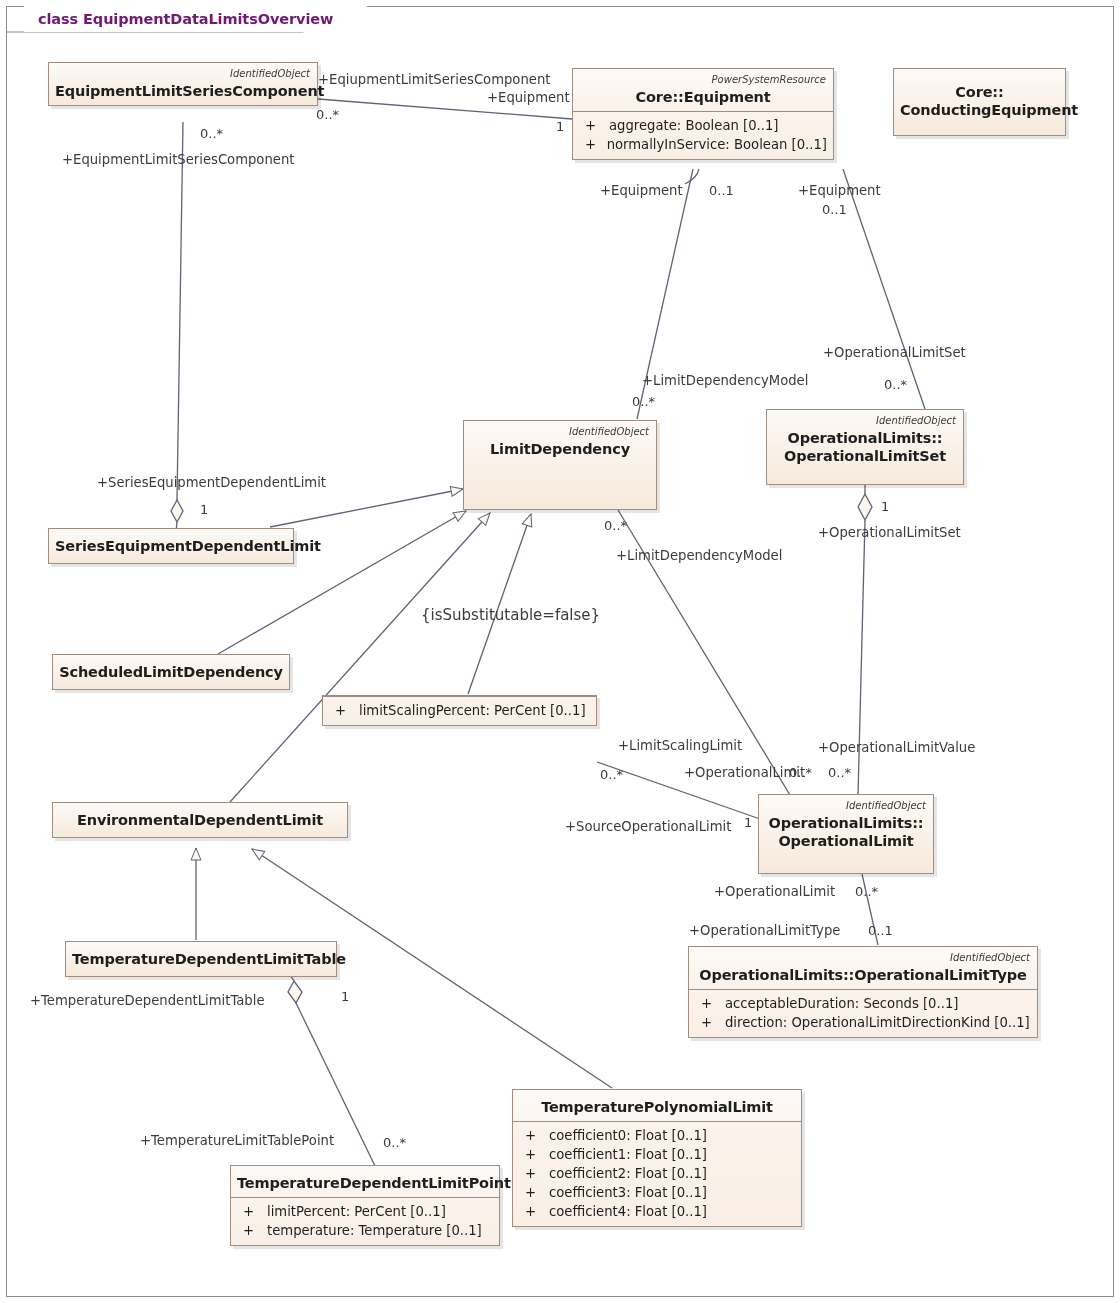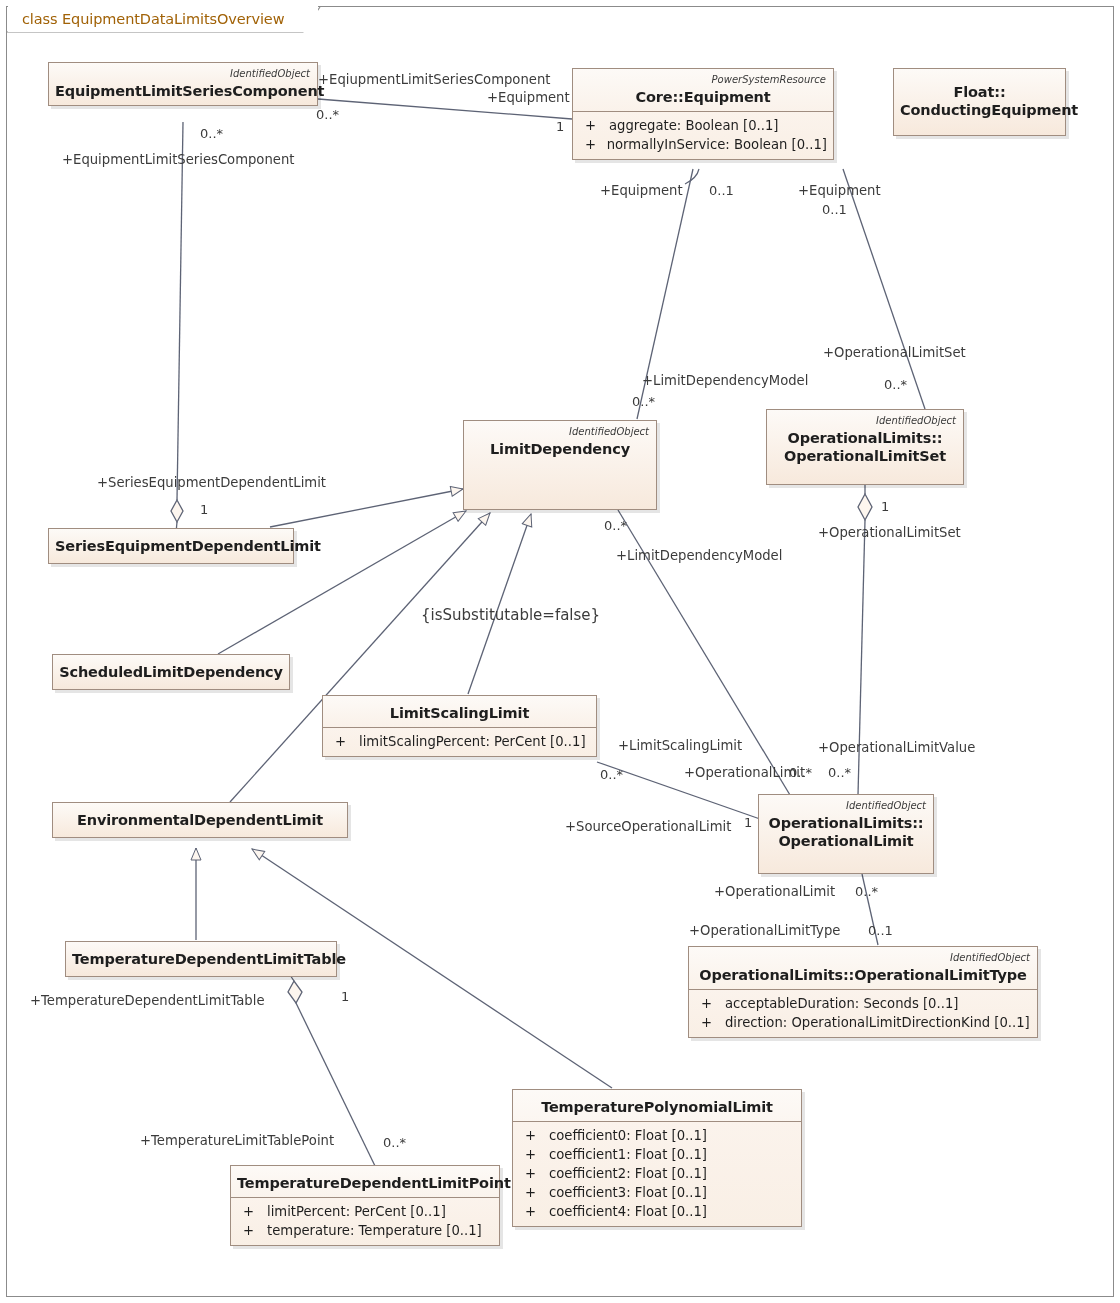--- a/index.html
+++ b/index.html
@@ -27,31 +27,31 @@
   
   .frame-border {
     position: absolute;
     left: 6px; top: 6px;
     width: 1108px; height: 1291px;
     border: 1px solid #8b8b8b;
     box-sizing: border-box;
   }
   .frame-tab {
     position: absolute;
-    left: 8px; top: 6px;
+    left: 24px; top: 6px;
     height: 26px;
     background: #ffffff;
     border-right: 0;
     box-sizing: border-box;
     padding: 0 34px 0 14px;
     display: flex;
     align-items: center;
     font-size: 14.5px;
-    font-weight: normal;
-    color: #a16207;
+    font-weight: bold;
+    color: #701a75;
     letter-spacing: -0.1px;
     white-space: nowrap;
   }
   
   .cls {
     position: absolute;
     box-sizing: border-box;
     border: 1px solid #a08d80;
     background: linear-gradient(to bottom, #fdfaf7 0%, #f7e9dc 100%);
     box-shadow: 3px 3px 0 rgba(0,0,0,0.10);
@@ -176,21 +176,21 @@
       </div>
       <div class="attr">
         <span class="vis">+</span>
         <span>normallyInService: Boolean [0..1]</span>
       </div>
     </div>
   </div>
 
   <div class="cls simple" style="left:893px; top:68px; width:173px; height:68px;">
     <div class="cname two-line" style="padding-top:14px;">
-      <div>Float::</div>
+      <div>Core::</div>
       <div>ConductingEquipment</div>
     </div>
   </div>
 
   <div class="cls" style="left:463px; top:420px; width:194px; height:90px;">
     <div class="stereo">IdentifiedObject</div>
     <div class="cname">LimitDependency</div>
   </div>
 
   <div class="cls" style="left:766px; top:409px; width:198px; height:76px;">
@@ -203,21 +203,20 @@
 
   <div class="cls simple" style="left:48px; top:528px; width:246px;">
     <div class="cname">SeriesEquipmentDependentLimit</div>
   </div>
 
   <div class="cls simple" style="left:52px; top:654px; width:238px;">
     <div class="cname">ScheduledLimitDependency</div>
   </div>
 
   <div class="cls" style="left:322px; top:695px; width:275px;">
-    <div class="cname" style="padding-top:8px;">LimitScalingLimit</div>
     <div class="attrs">
       <div class="attr">
         <span class="vis">+</span>
         <span>limitScalingPercent: PerCent [0..1]</span>
       </div>
     </div>
   </div>
 
   <div class="cls simple" style="left:52px; top:802px; width:296px;">
     <div class="cname">EnvironmentalDependentLimit</div>

